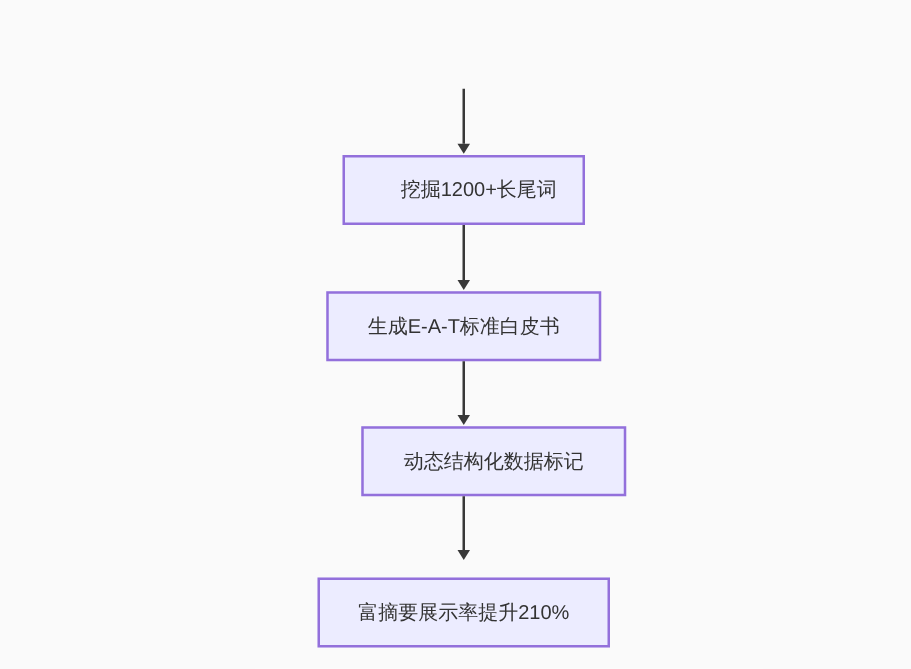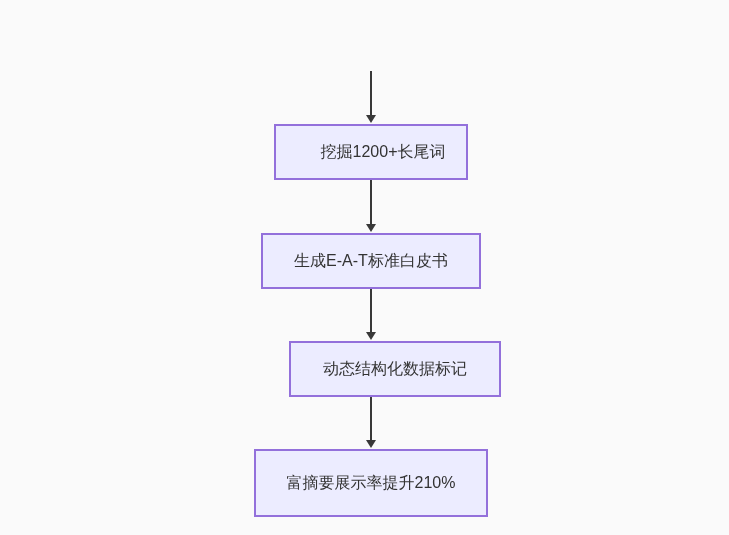--- a/index.html
+++ b/index.html
@@ -24,21 +24,21 @@
     display: flex;
     align-items: center;
     justify-content: center;
     text-align: center;
     white-space: nowrap;
   }
   .node-1 { left: 298px; top: 15px;  width: 145px; height: 56px; }
   .node-2 { left: 274px; top: 124px; width: 194px; height: 56px; padding-left: 24px; }
   .node-3 { left: 261px; top: 233px; width: 220px; height: 56px; }
   .node-4 { left: 265px; top: 341px; width: 212px; height: 56px; margin-left: 24px; }
-  .node-5 { left: 254px; top: 449px; width: 234px; height: 68px; }
+  .node-5 { left: 254px; top: 462px; width: 234px; height: 56px; }
 
   .arrow {
     position: absolute;
     left: 366px;
     width: 10px;
     display: flex;
     flex-direction: column;
     align-items: center;
   }
   .arrow .shaft {

